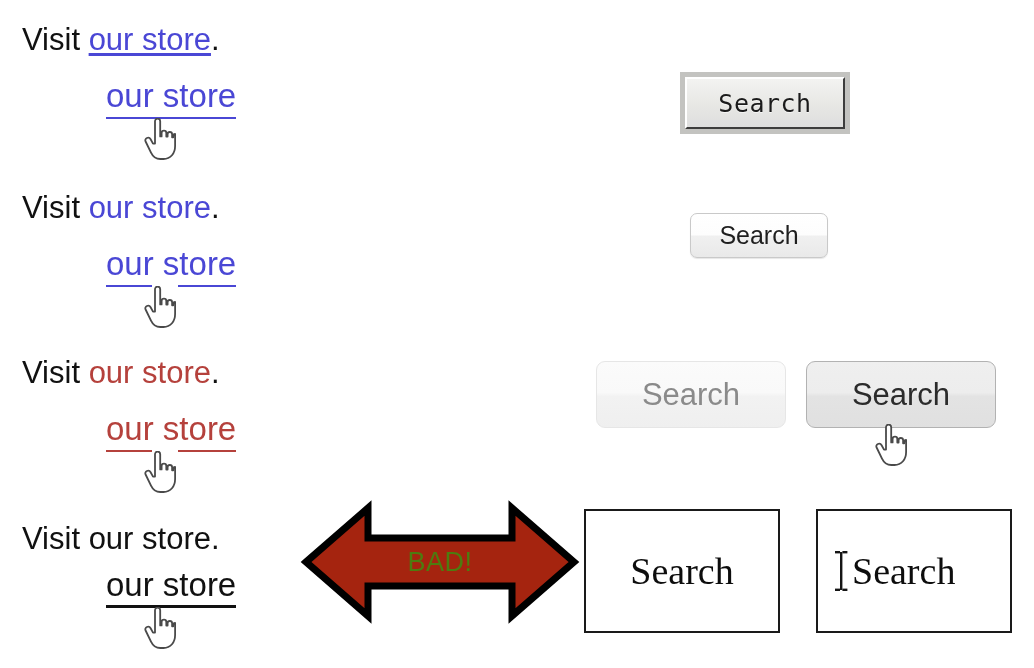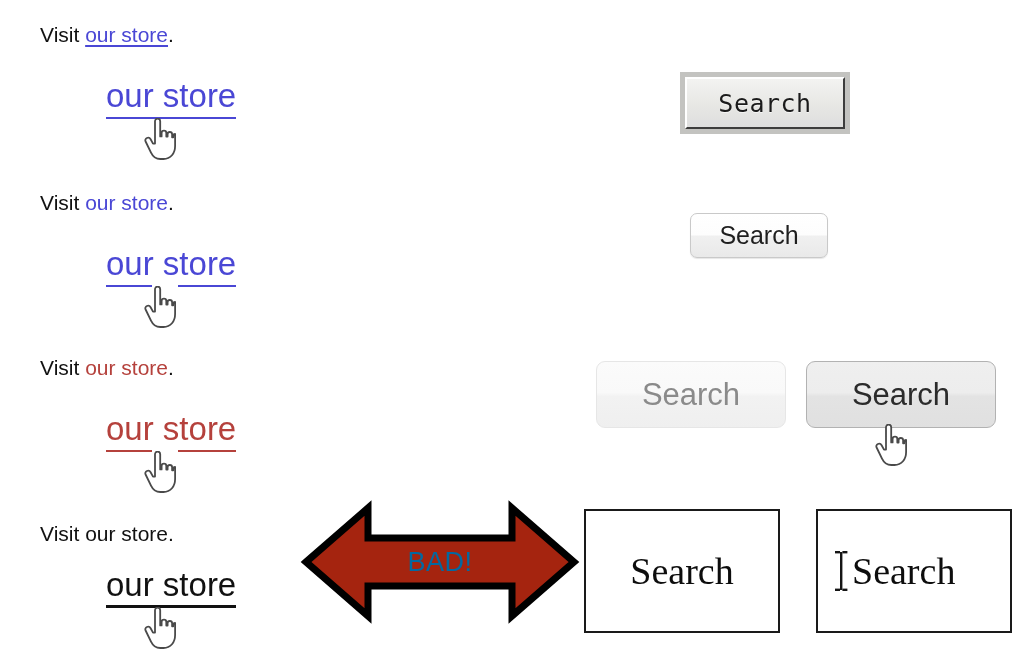--- a/index.html
+++ b/index.html
@@ -19,22 +19,22 @@
   .stage {
     position: absolute;
     left: 0; top: 0;
     width: 1034px;
     height: 668px;
   }
 
   
   .sentence {
     position: absolute;
-    left: 40px;
-    font-size: 21px;
+    left: 22px;
+    font-size: 31px;
     line-height: 1;
     color: #111111;
     white-space: nowrap;
     font-family: "Liberation Sans", sans-serif;
   }
   .sentence .lnk { text-decoration: none; }
   .sentence .lnk.ul { text-decoration: underline; text-underline-offset: 3px; }
   .sentence .dot { color: #111111; }
 
   
@@ -169,21 +169,21 @@
   .arrow {
     position: absolute;
   }
   .arrow svg { display: block; width: 100%; height: 100%; }
   .arrow .arrow-label {
     position: absolute;
     left: 0; right: 0;
     top: 50%;
     transform: translateY(-50%);
     text-align: center;
-    color: #0369a1;
+    color: #4d7c0f;
     font-size: 27px;
     font-family: "Liberation Sans", sans-serif;
     letter-spacing: .5px;
     pointer-events: none;
   }
 </style>
 </head>
 <body>
 
 <div class="stage">

